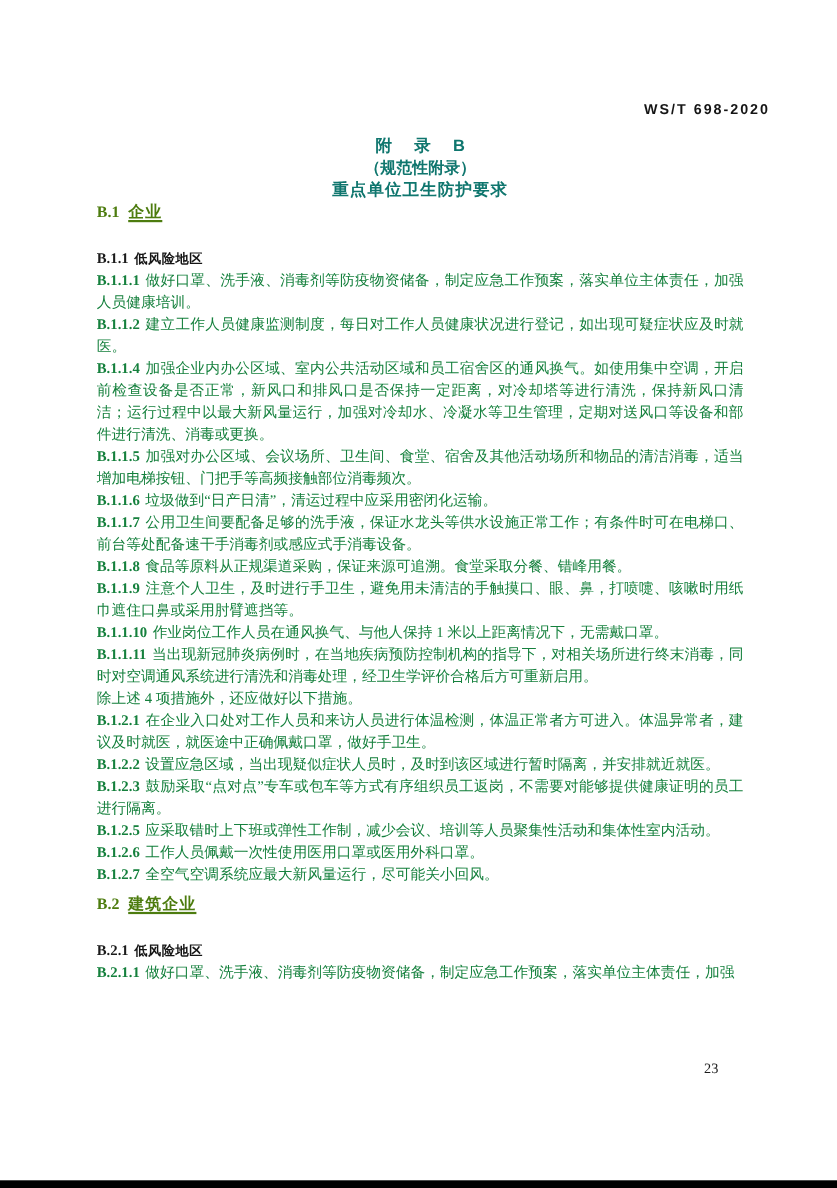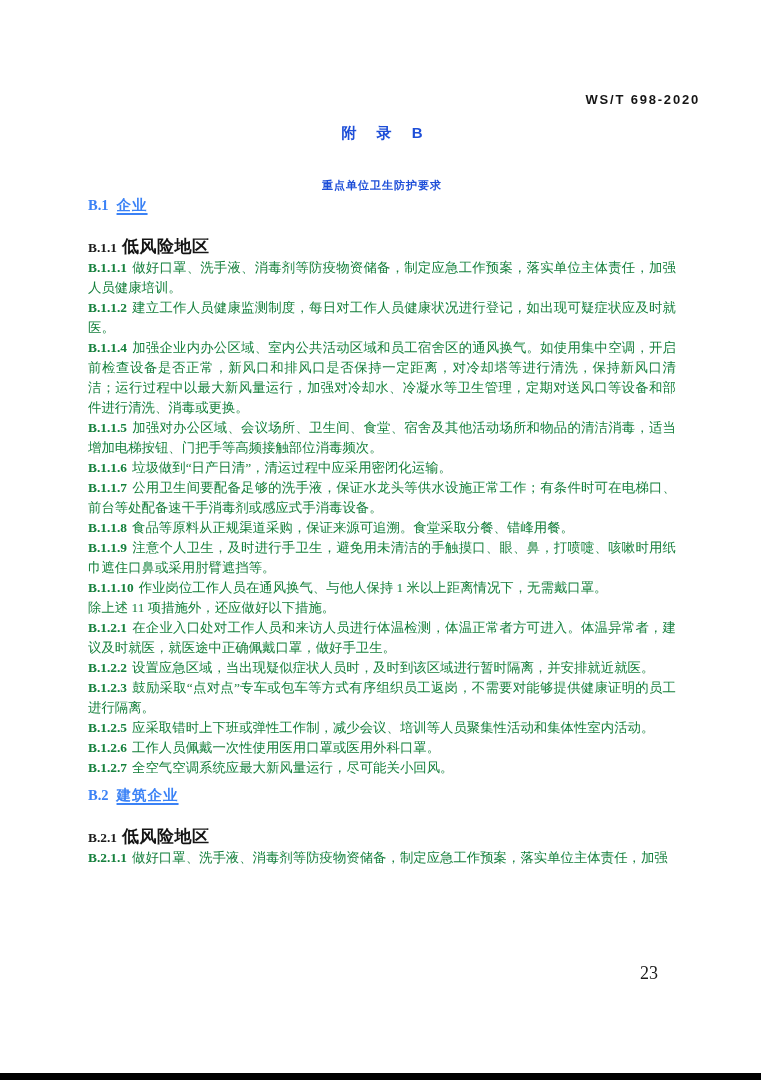--- a/index.html
+++ b/index.html
@@ -30,107 +30,109 @@
     left: 88px; top: 0;
     width: 588px;
     font-size: 13.4px;
     line-height: 20px;
   }
   .title-block {
     padding-top: 123px;
     text-align: center;
     font-family: "Liberation Sans", "DejaVu Sans", sans-serif;
     font-weight: bold;
-    color: #1d4ed8;
+    color: #0f766e;
   }
   .title-line1 { font-size: 15px;  letter-spacing: 8px; padding-left: 8px; }
   .title-line2 { font-size: 14.5px; }
-  .title-line3 { font-size: 11px; letter-spacing: 1px; margin-top: 32px; }
+  .title-line3 { font-size: 15px; letter-spacing: 1px; }
 
   .sec-head {
     margin: 0 0 22px 0;
     font-weight: bold;
     font-size: 14.5px;
-    color: #3b82f6;
+    color: #4d7c0f;
   }
   .section + .section .sec-head { margin-top: 7px; }
   .sec-head .num {
     font-family: "Liberation Serif", serif;
     margin-right: 8px;
   }
   .sec-name {
     font-family: "Liberation Sans", "DejaVu Sans", sans-serif;
     text-decoration: underline;
     text-decoration-thickness: 1.5px;
     text-underline-offset: 3px;
     letter-spacing: 1px;
   }
   .subhead {
     margin: 0;
     font-weight: bold;
     line-height: 20px;
   }
   .subhead .sh-text {
     font-family: "Liberation Sans", "DejaVu Sans", sans-serif;
-    font-size: 17px;
+    font-size: 12px;
     letter-spacing: 0.5px;
     color: #141414;
   }
   .num {
     font-weight: bold;
     font-family: "Liberation Serif", serif;
     margin-right: 5px;
     white-space: nowrap;
   }
   .clause {
     margin: 0;
     text-align: justify;
     line-height: 20px;
     color: #15803d;
   }
   .page-number {
     position: absolute;
     left: 640px; top: 963px;
-    font-size: 18px;
+    font-size: 13px;
     font-family: "Liberation Serif", serif;
     color: #1b1b1b;
   }
   .bottom-bar {
     position: absolute;
     left: 0; bottom: 0;
     width: 761px; height: 7px;
     background: #000000;
   }
 </style>
 </head>
 <body>
 
 <div class="page">
 
   <div class="doc-header">WS/T 698-2020</div>
 
   <div class="content">
     <div class="title-block">
       <div class="title-line1">附 录 B</div>
+      <div class="title-line2">（规范性附录）</div>
       <div class="title-line3">重点单位卫生防护要求</div>
     </div>
     <div id="sections">
         <div class="section">
           <div class="sec-head"><span class="num">B.1</span><span class="sec-name">企业</span></div>
           <div class="subhead"><span class="num">B.1.1</span><span class="sh-text">低风险地区</span></div>
           <p class="clause"><span class="num">B.1.1.1</span><span>做好口罩、洗手液、消毒剂等防疫物资储备，制定应急工作预案，落实单位主体责任，加强人员健康培训。</span></p>
           <p class="clause"><span class="num">B.1.1.2</span><span>建立工作人员健康监测制度，每日对工作人员健康状况进行登记，如出现可疑症状应及时就医。</span></p>
           <p class="clause"><span class="num">B.1.1.4</span><span>加强企业内办公区域、室内公共活动区域和员工宿舍区的通风换气。如使用集中空调，开启前检查设备是否正常，新风口和排风口是否保持一定距离，对冷却塔等进行清洗，保持新风口清洁；运行过程中以最大新风量运行，加强对冷却水、冷凝水等卫生管理，定期对送风口等设备和部件进行清洗、消毒或更换。</span></p>
           <p class="clause"><span class="num">B.1.1.5</span><span>加强对办公区域、会议场所、卫生间、食堂、宿舍及其他活动场所和物品的清洁消毒，适当增加电梯按钮、门把手等高频接触部位消毒频次。</span></p>
           <p class="clause"><span class="num">B.1.1.6</span><span>垃圾做到“日产日清”，清运过程中应采用密闭化运输。</span></p>
           <p class="clause"><span class="num">B.1.1.7</span><span>公用卫生间要配备足够的洗手液，保证水龙头等供水设施正常工作；有条件时可在电梯口、前台等处配备速干手消毒剂或感应式手消毒设备。</span></p>
           <p class="clause"><span class="num">B.1.1.8</span><span>食品等原料从正规渠道采购，保证来源可追溯。食堂采取分餐、错峰用餐。</span></p>
           <p class="clause"><span class="num">B.1.1.9</span><span>注意个人卫生，及时进行手卫生，避免用未清洁的手触摸口、眼、鼻，打喷嚏、咳嗽时用纸巾遮住口鼻或采用肘臂遮挡等。</span></p>
           <p class="clause"><span class="num">B.1.1.10</span><span>作业岗位工作人员在通风换气、与他人保持 1 米以上距离情况下，无需戴口罩。</span></p>
-          <p class="clause"><span>除上述 11 项措施外，还应做好以下措施。</span></p>
+          <p class="clause"><span class="num">B.1.1.11</span><span>当出现新冠肺炎病例时，在当地疾病预防控制机构的指导下，对相关场所进行终末消毒，同时对空调通风系统进行清洗和消毒处理，经卫生学评价合格后方可重新启用。</span></p>
+          <p class="clause"><span>除上述 4 项措施外，还应做好以下措施。</span></p>
           <p class="clause"><span class="num">B.1.2.1</span><span>在企业入口处对工作人员和来访人员进行体温检测，体温正常者方可进入。体温异常者，建议及时就医，就医途中正确佩戴口罩，做好手卫生。</span></p>
           <p class="clause"><span class="num">B.1.2.2</span><span>设置应急区域，当出现疑似症状人员时，及时到该区域进行暂时隔离，并安排就近就医。</span></p>
           <p class="clause"><span class="num">B.1.2.3</span><span>鼓励采取“点对点”专车或包车等方式有序组织员工返岗，不需要对能够提供健康证明的员工进行隔离。</span></p>
           <p class="clause"><span class="num">B.1.2.5</span><span>应采取错时上下班或弹性工作制，减少会议、培训等人员聚集性活动和集体性室内活动。</span></p>
           <p class="clause"><span class="num">B.1.2.6</span><span>工作人员佩戴一次性使用医用口罩或医用外科口罩。</span></p>
           <p class="clause"><span class="num">B.1.2.7</span><span>全空气空调系统应最大新风量运行，尽可能关小回风。</span></p>
         </div>
         <div class="section">
           <div class="sec-head"><span class="num">B.2</span><span class="sec-name">建筑企业</span></div>
           <div class="subhead"><span class="num">B.2.1</span><span class="sh-text">低风险地区</span></div>

